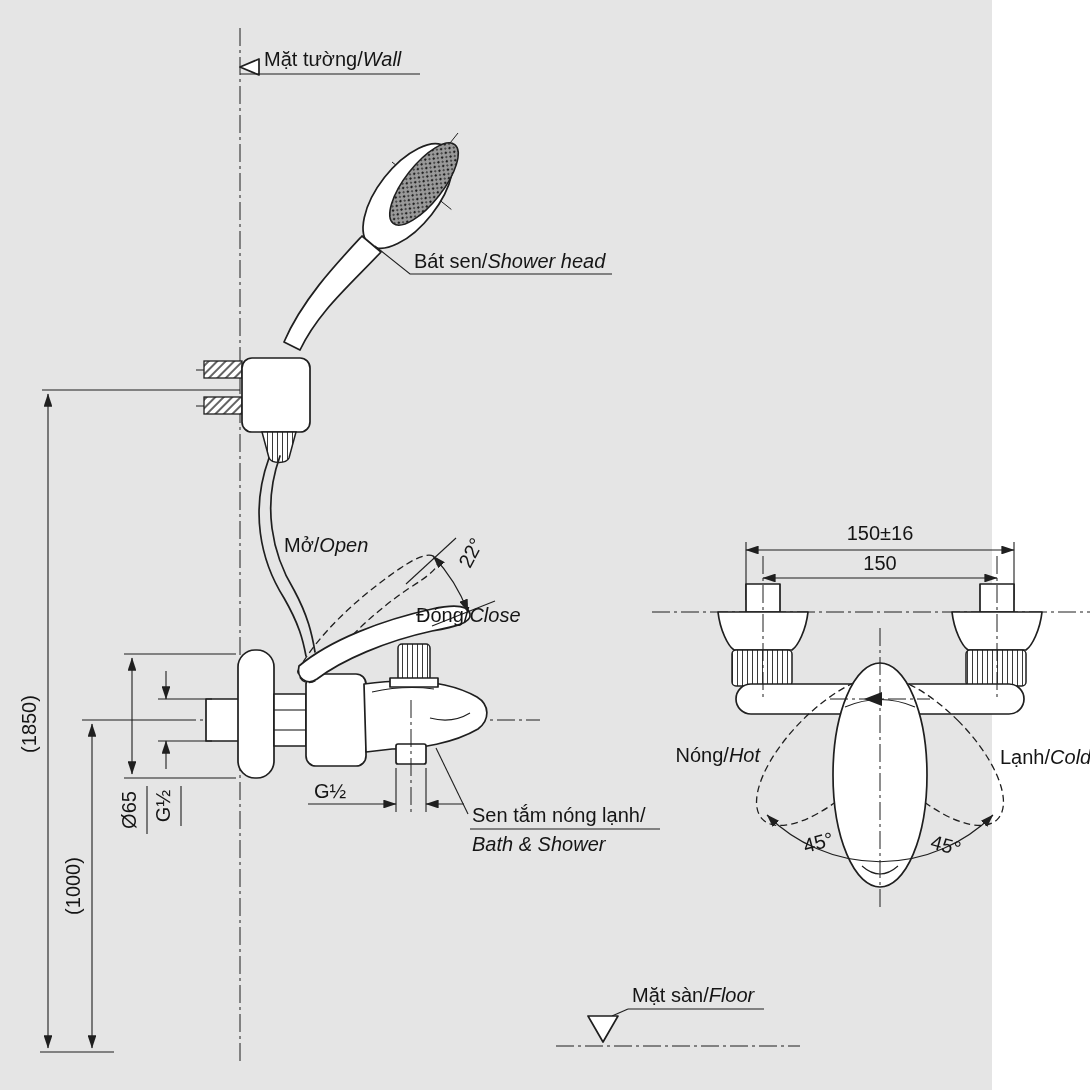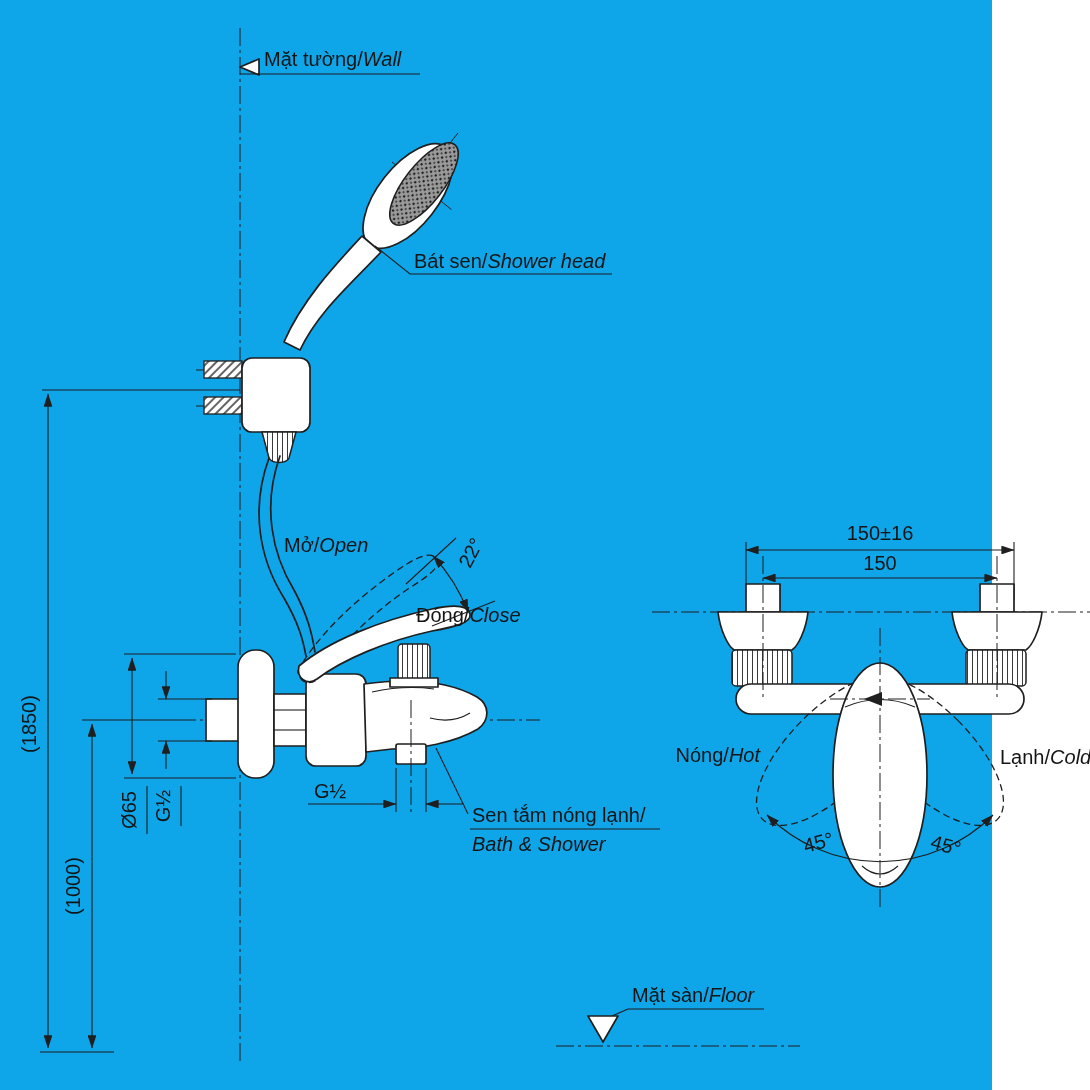--- a/index.html
+++ b/index.html
@@ -1,16 +1,16 @@
 <!DOCTYPE html>
 <html><head>
 <meta charset="utf-8">
 <style>
   html,body{margin:0;padding:0;background:#ffffff;}
-  .stage{width:992px;height:1090px;background:#0ea5e9;position:relative;font-family:"Liberation Sans",sans-serif;}
+  .stage{width:992px;height:1090px;background:#e5e5e5;position:relative;font-family:"Liberation Sans",sans-serif;}
   svg{display:block;}
   text{font-family:"Liberation Sans",sans-serif;font-size:20px;fill:#151515;}
   .it{font-style:italic;}
   .ln{stroke:#1f1f1f;stroke-width:1.7;fill:none;stroke-linecap:round;stroke-linejoin:round;}
   .fillw{fill:#ffffff;stroke:#1f1f1f;stroke-width:1.7;stroke-linejoin:round;}
   .thin{stroke:#1f1f1f;stroke-width:1.1;fill:none;}
   .cl{stroke:#1f1f1f;stroke-width:1;fill:none;stroke-dasharray:18 4 3 4;}
   .dashed{stroke:#1f1f1f;stroke-width:1.3;fill:none;stroke-dasharray:7 4;}
   .dim{stroke:#1f1f1f;stroke-width:1.1;fill:none;}
 </style>

